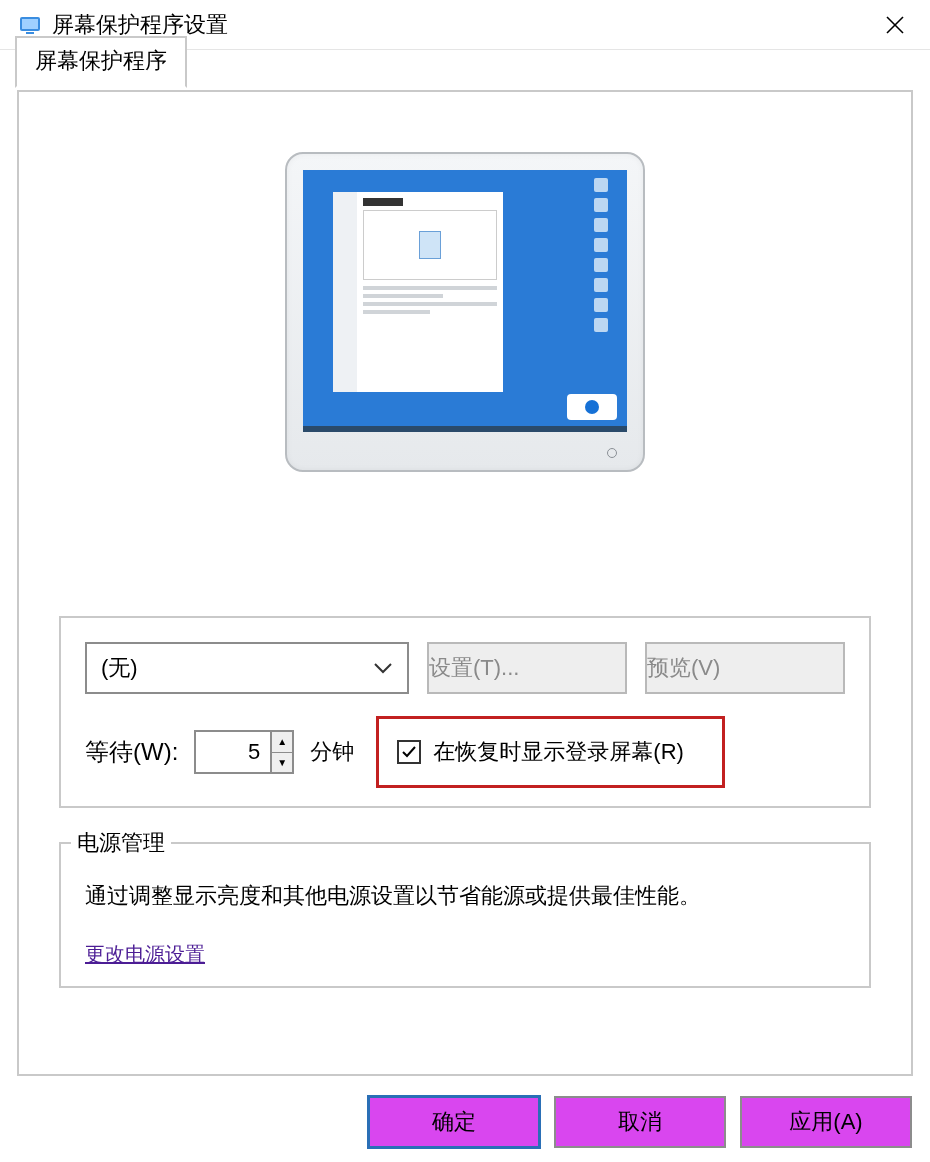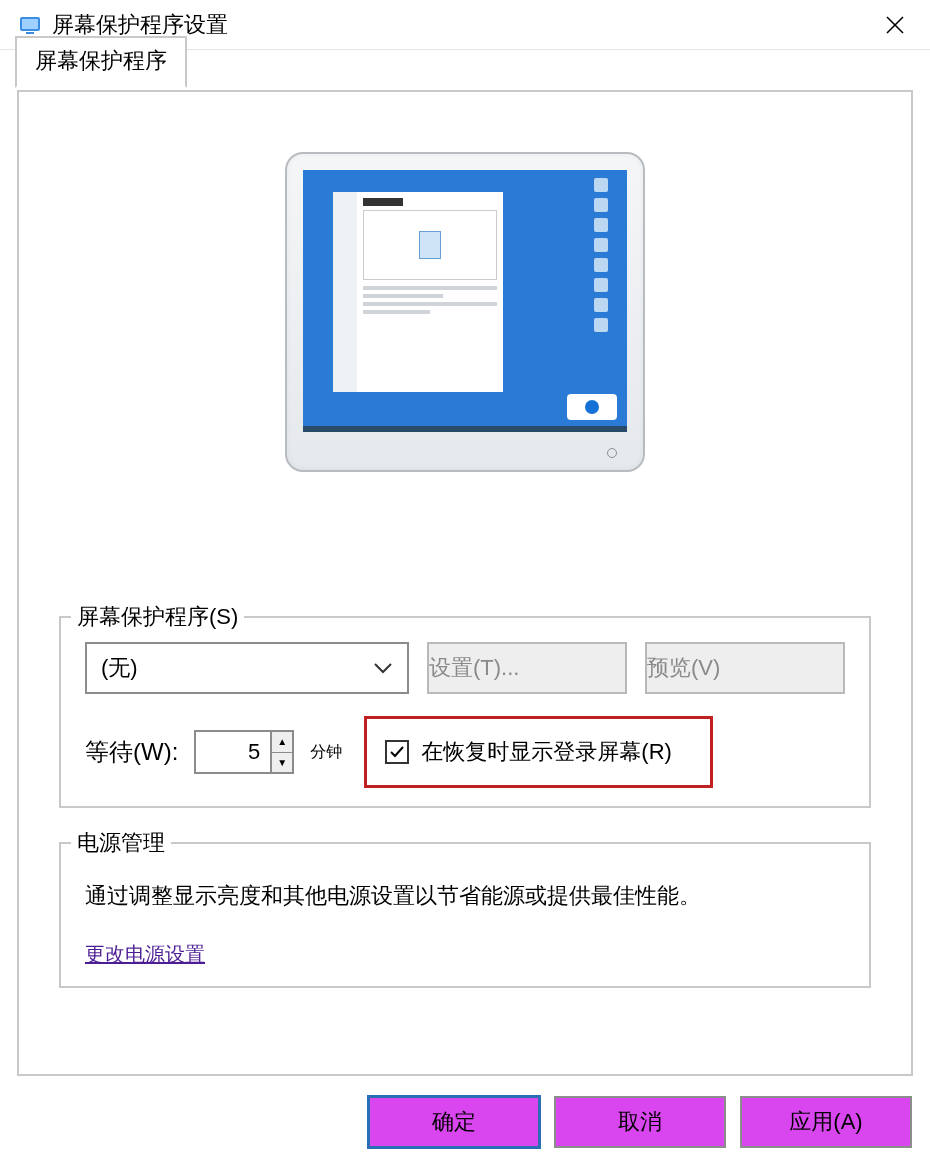--- a/index.html
+++ b/index.html
@@ -179,21 +179,21 @@
   }
   .spinner .btns {
     width: 22px; display:flex; flex-direction:column;
   }
   .spinner .btns div {
     flex:1; border-left:2px solid #8c8c8c;
     display:flex; align-items:center; justify-content:center;
     font-size:10px; background:#efefef;
   }
   .spinner .btns div:first-child { border-bottom:1px solid #8c8c8c;}
-  .row2 .min-lbl { font-size:16px; margin-right: 6px;}
+  .row2 .min-lbl { font-size:22px; margin-right: 6px;}
   .chk-wrap {
     border: 3px solid #c22020;
     padding: 18px 38px 18px 18px;
     display: flex; align-items: center; gap: 12px;
   }
   .chk-box {
     width: 24px; height: 24px; border: 2px solid #333;
     display:flex; align-items:center; justify-content:center;
   }
   .chk-box svg { width: 16px; height: 16px; }
@@ -282,21 +282,20 @@
           <div class="tray">
               <div class="dot"></div>
             </div>
         </div>
         <div class="bottom-bar"></div>
         <div class="power-dot"></div>
       </div>
     </div>
 
     <div class="groupbox group-ss">
-      <div class="legend">屏幕保护程序(S)</div>
       <div class="row1">
         <div class="combo">
           <span>(无)</span>
           <span class="chev">
             <svg width="20" height="14" viewBox="0 0 20 14">
                 <polyline points="2,3 10,11 18,3" fill="none" stroke="#333" stroke-width="2"></polyline>
               </svg>
           </span>
         </div>
         <div class="btn">

